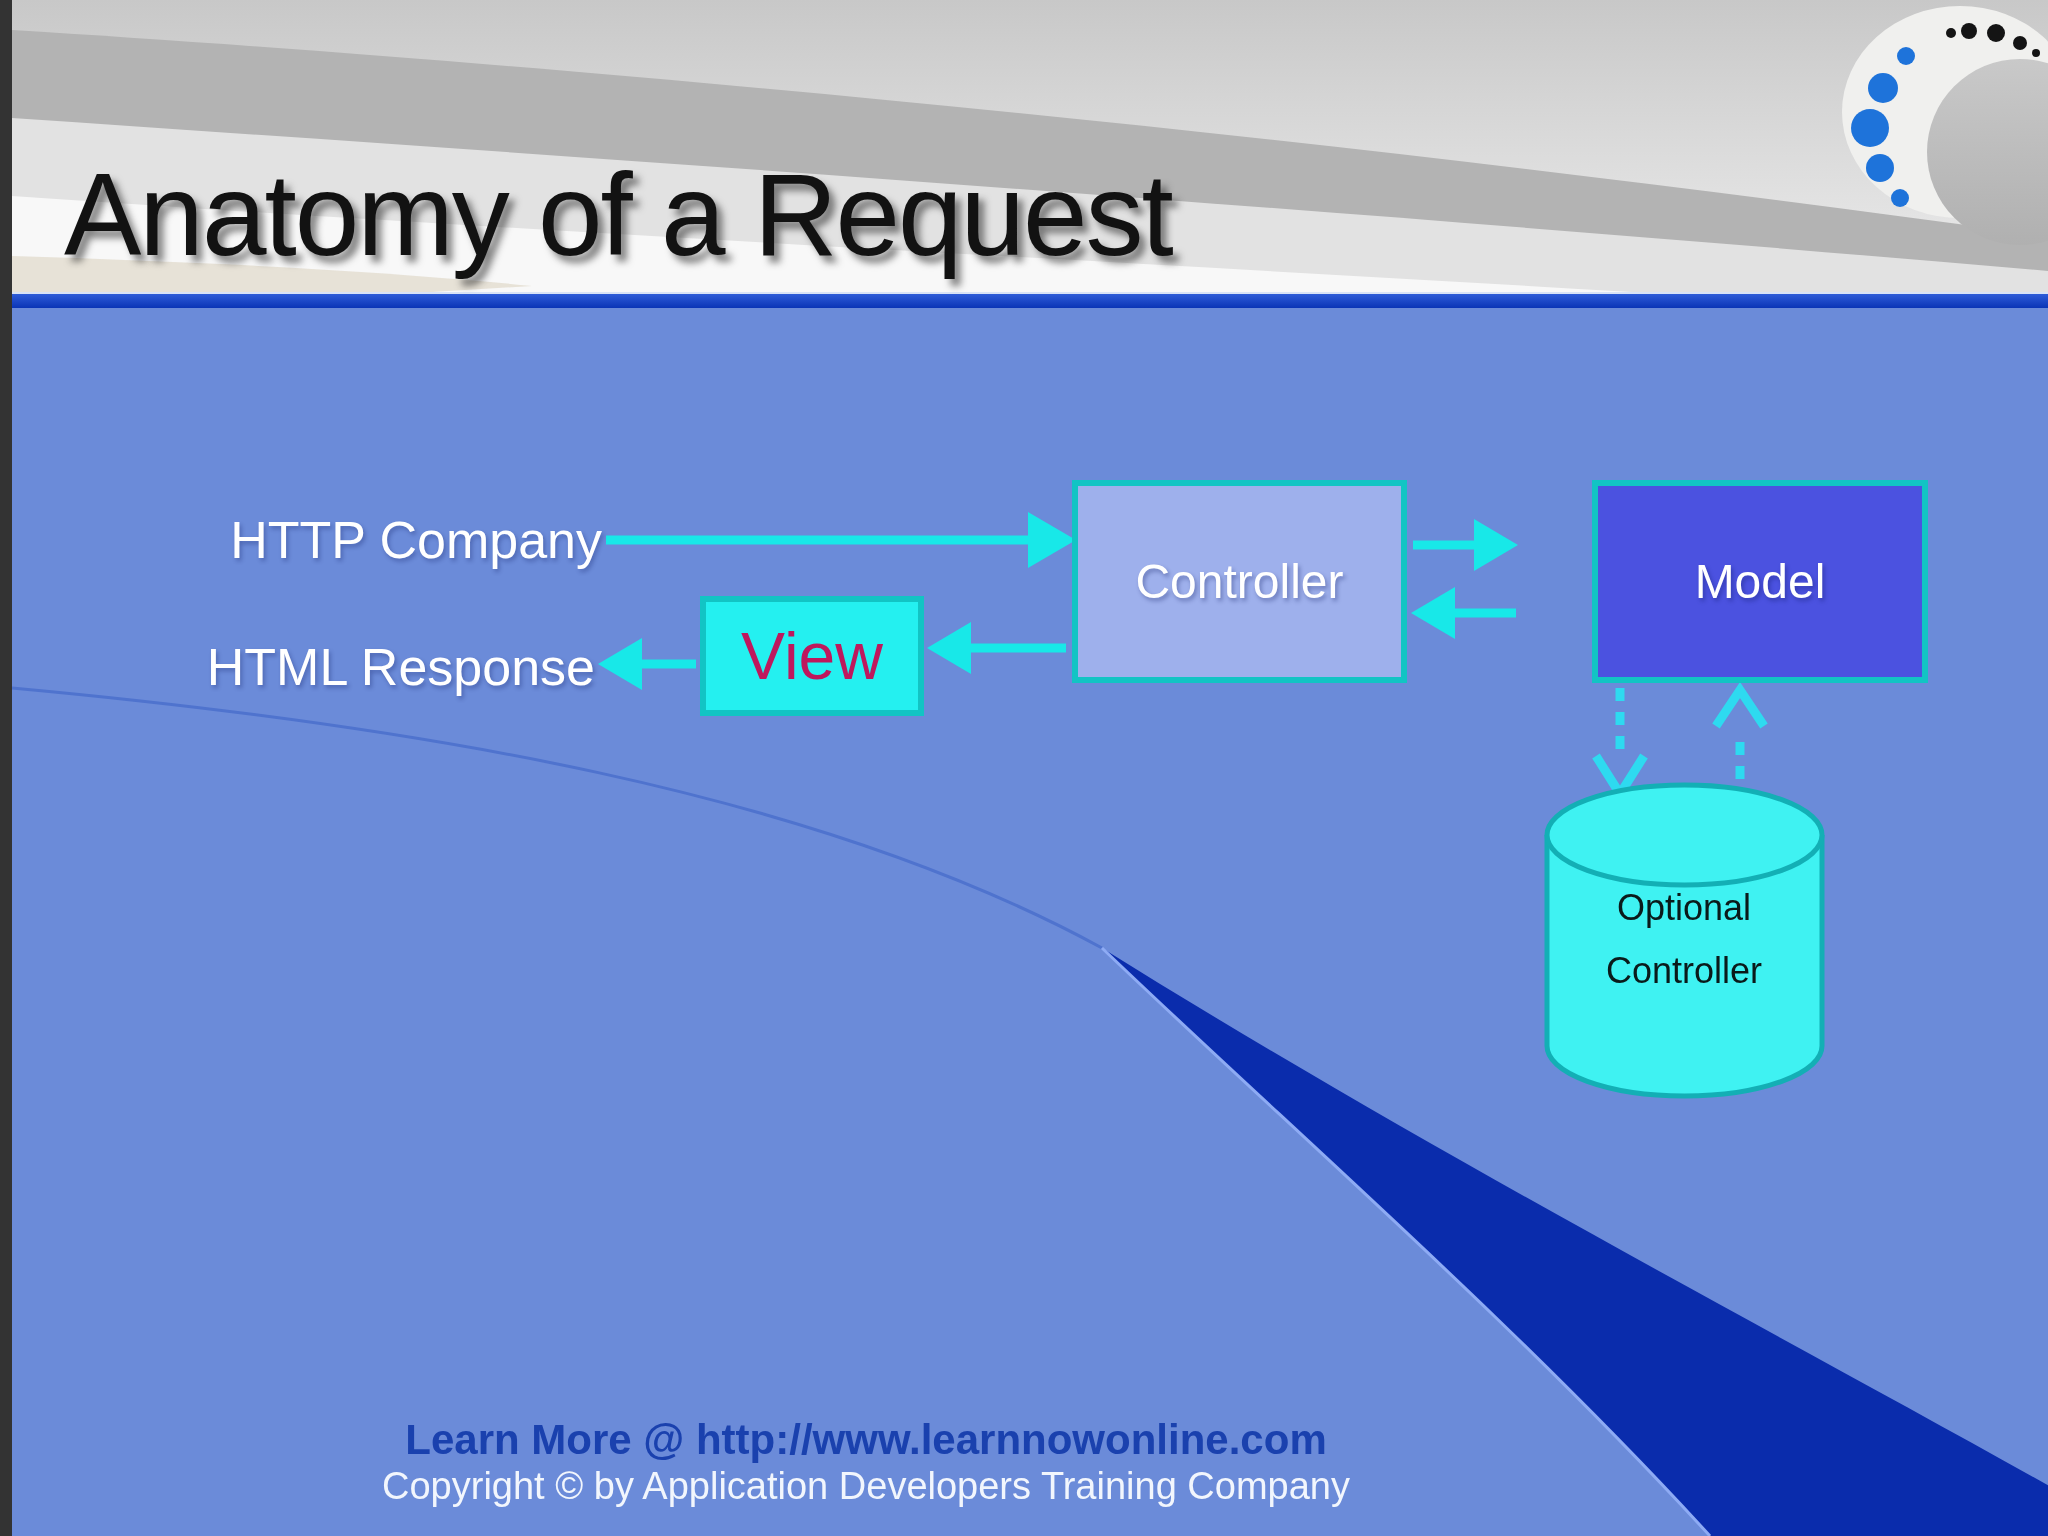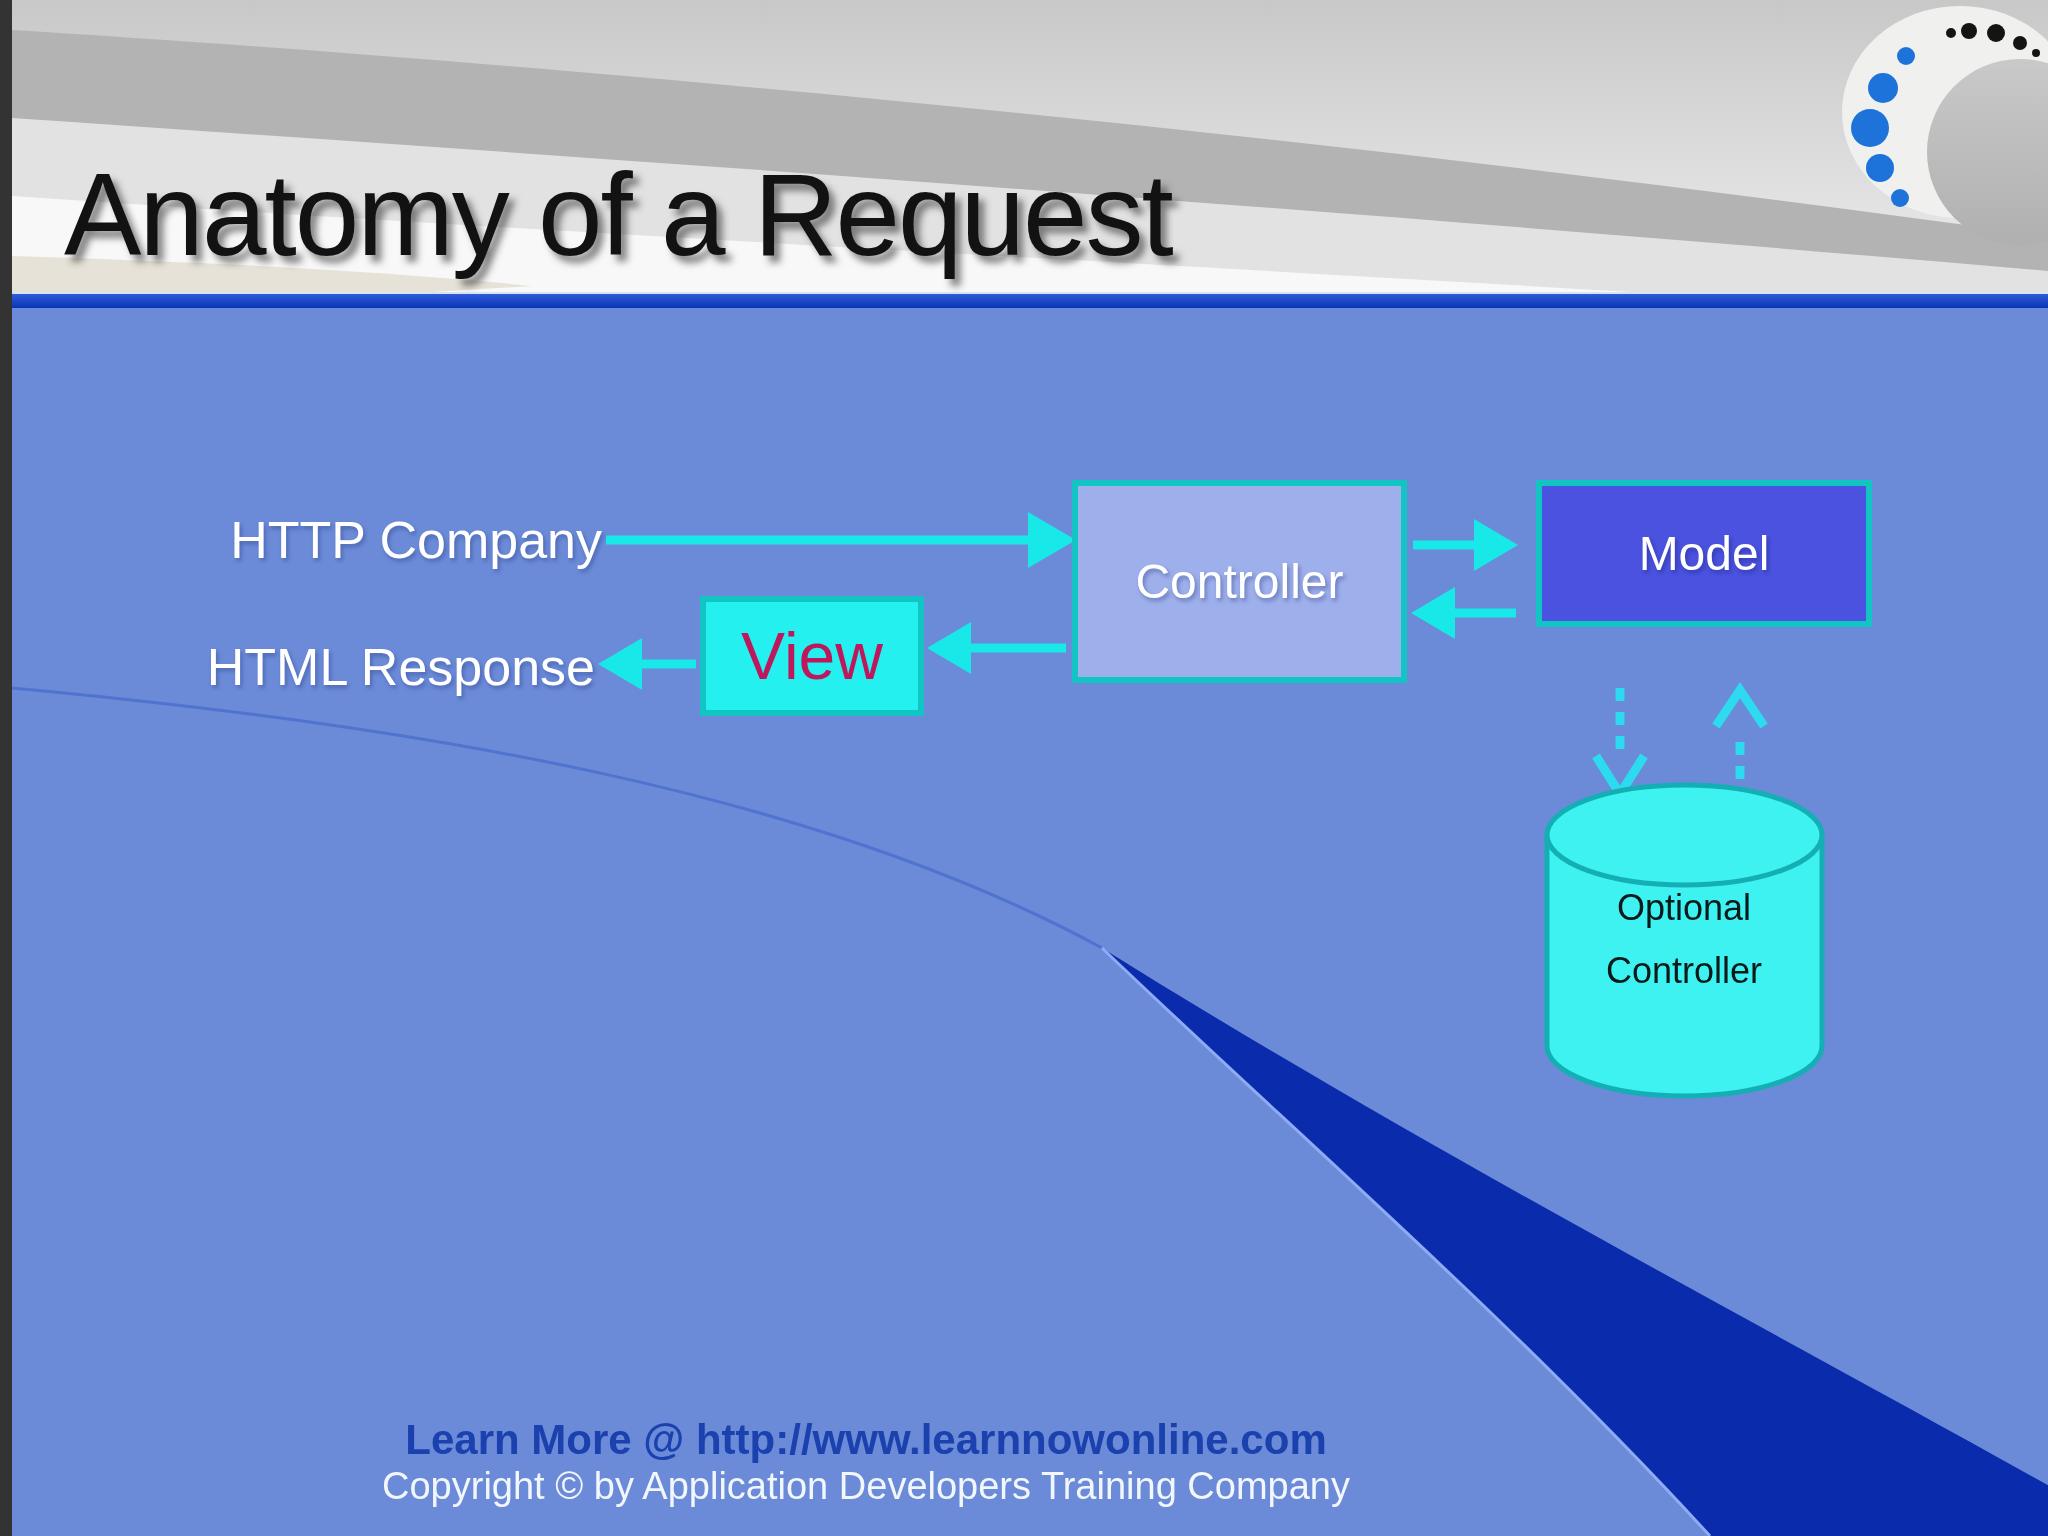--- a/index.html
+++ b/index.html
@@ -23,21 +23,21 @@
     background:linear-gradient(#2E5CD8,#0A34B6);
     border-top:2px solid #D9E3F6;z-index:2;
   }
   
   .diagram-svg{position:absolute;left:0;top:0;z-index:1;}
   .dbox{
     position:absolute;display:flex;align-items:center;justify-content:center;
     border:6px solid var(--box-border,#12C4C4);box-sizing:border-box;z-index:2;
   }
   .dbox-controller{left:1060px;top:480px;width:335px;height:203px;background:var(--controller-fill,#9EB0EC);}
-  .dbox-model{left:1524px;top:480px;width:336px;height:147px;background:var(--model-fill,#4B52E0);}
+  .dbox-model{left:1580px;top:480px;width:336px;height:203px;background:var(--model-fill,#4B52E0);}
   .dbox-view{left:688px;top:596px;width:224px;height:120px;background:var(--view-fill,#24F0F0);}
   .dbox-label{font-size:48px;color:#FFFFFF;text-shadow:2px 3px 4px rgba(10,20,90,.35);white-space:nowrap;}
   .dbox-view .dbox-label{font-size:66px;color:#be185d;text-shadow:none;}
   .flow-label{
     position:absolute;color:#FFFFFF;font-size:52px;line-height:62px;
     text-align:right;text-shadow:2px 3px 4px rgba(10,20,90,.3);
     white-space:nowrap;z-index:2;
   }
   .label-http{left:150px;top:509px;width:440px;}
   .label-html{left:140px;top:636px;width:443px;}

